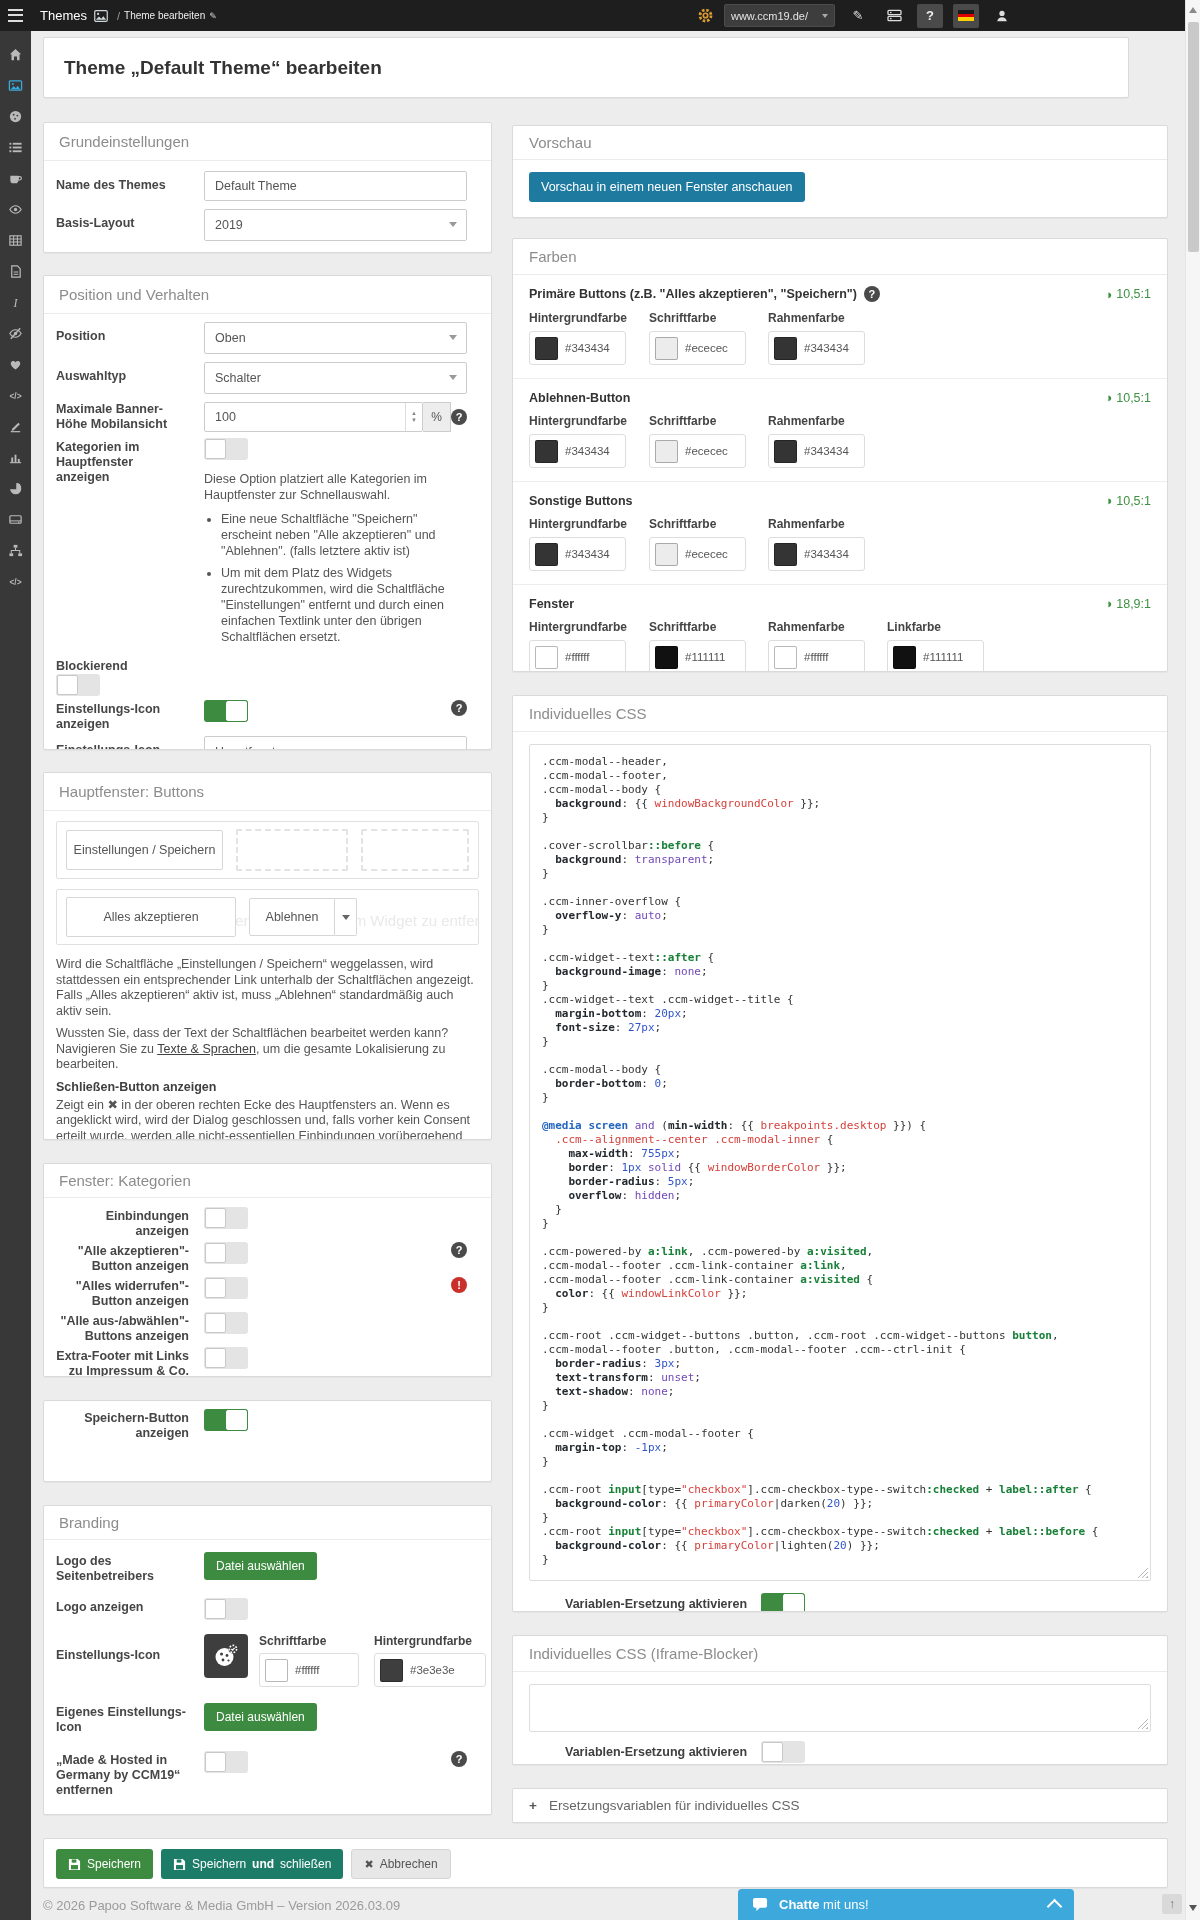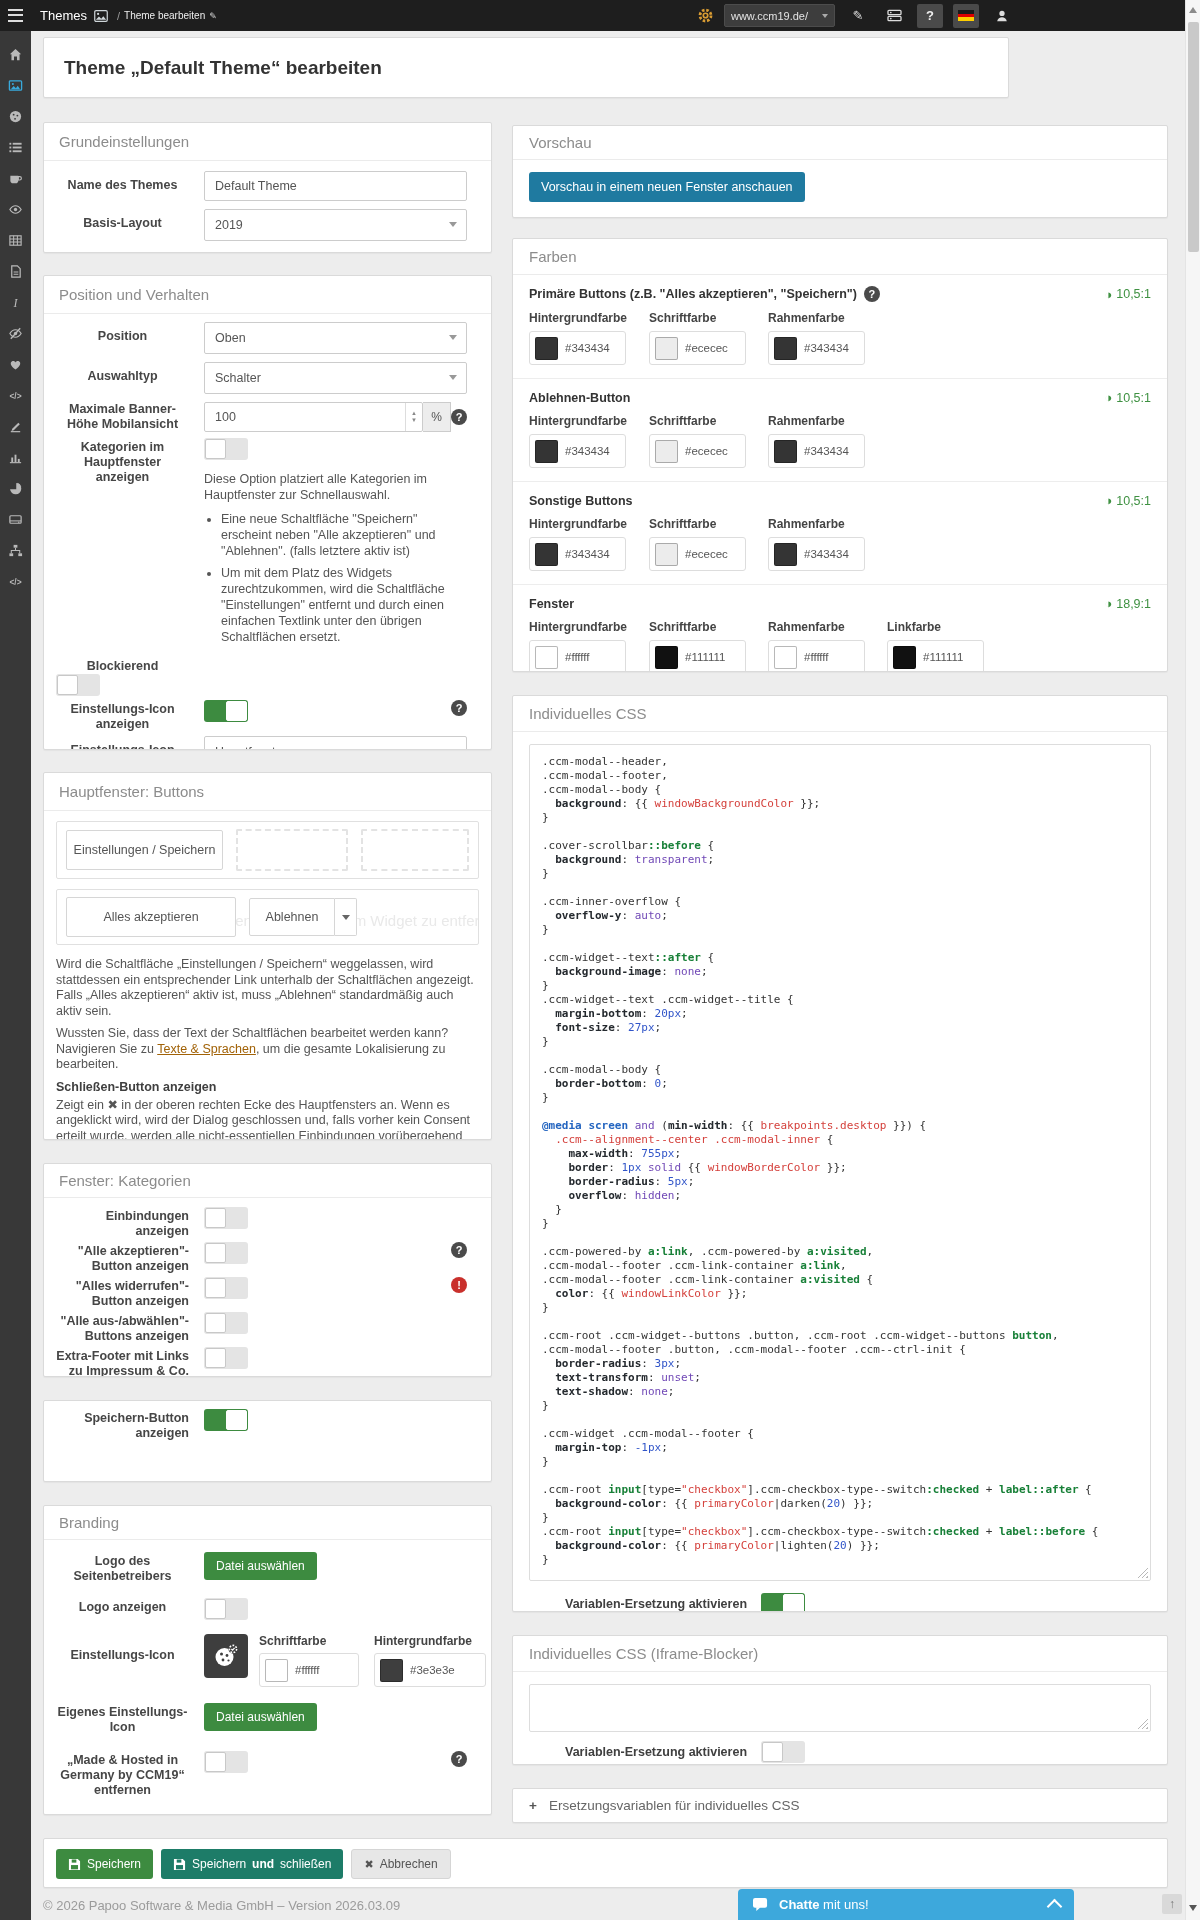--- a/index.html
+++ b/index.html
@@ -28,21 +28,21 @@
   .sbi{width:31px;height:31px;display:flex;align-items:center;justify-content:center;color:#b9b9b9;cursor:pointer;}
   .sbi svg{width:15px;height:15px;fill:currentColor;}
   .sbi.act{color:#38a9db;}
   
   .card{background:#fff;border:1px solid #dadada;border-radius:2px;box-shadow:0 1px 1px rgba(0,0,0,.04);overflow:hidden;}
   .chead{padding:10px 15px;border-bottom:1px solid #ebebeb;color:#8c8c8c;font-size:15px;}
   .cbody{padding:10px 12px;}
   h1.pt{margin:0;font-size:19px;color:#333;font-weight:bold;}
   
   .prow{display:flex;margin-bottom:8px;}
-  .plab{width:148px;text-align:center;padding:7px 15px 0 0;font-weight:bold;color:#464646;font-size:12.5px;line-height:15px;flex:none;box-sizing:border-box;}
+  .plab{width:148px;text-align:left;padding:7px 15px 0 0;font-weight:bold;color:#464646;font-size:12.5px;line-height:15px;flex:none;box-sizing:border-box;}
   .plab.t{padding-top:2px;}
   .pctl{flex:1;margin-right:12px;position:relative;min-width:0;}
   .inp{height:30px;border:1px solid #ccc;border-radius:2px;background:#fff;width:100%;box-sizing:border-box;padding:0 10px;font-size:12.5px;color:#555;font-family:"Liberation Sans",sans-serif;}
   .sel{height:30px;border:1px solid #ccc;border-radius:2px;background:#fff;display:flex;align-items:center;padding:0 24px 0 10px;font-size:12.5px;color:#555;position:relative;cursor:pointer;}
   .sel::after{content:"";position:absolute;right:9px;top:12px;border-left:4px solid transparent;border-right:4px solid transparent;border-top:5px solid #999;}
   .tgl{position:relative;width:44px;height:22px;background:#e4e4e4;border-radius:3px;display:inline-block;cursor:pointer;flex:none;}
   .tgl::after{content:"";position:absolute;left:1px;top:1px;width:21px;height:20px;background:#fff;border:1px solid #c8c8c8;border-radius:2px;box-sizing:border-box;}
   .tgl.on{background:#3d8b40;}
   .tgl.on::after{left:auto;right:1px;border-color:#fff;}
   .qi{display:inline-flex;width:16px;height:16px;border-radius:50%;background:#4a4a4a;color:#fff;font-size:11px;font-weight:bold;align-items:center;justify-content:center;flex:none;cursor:pointer;}
@@ -65,21 +65,21 @@
   
   .pvbox{border:1px solid #e0e0e0;border-radius:2px;padding:7px 9px;display:flex;align-items:center;gap:13px;position:relative;overflow:hidden;margin-bottom:10px;background:#fff;}
   .pvbtn{border:1px solid #d6d6d6;background:#fff;border-radius:2px;height:38px;display:flex;align-items:center;justify-content:center;font-size:12.5px;color:#555;z-index:1;position:relative;}
   .dashed{border:2px dashed #e3e3e3;border-radius:2px;height:38px;width:108px;flex:none;z-index:1;background:transparent;}
   .ghost{position:absolute;left:14px;top:22px;font-size:15px;color:#e9e9e9;white-space:nowrap;z-index:0;}
   .split{display:flex;z-index:1;position:relative;}
   .split .m{border:1px solid #d6d6d6;background:#fff;border-radius:2px 0 0 2px;height:38px;display:flex;align-items:center;justify-content:center;font-size:12.5px;color:#555;width:86px;box-sizing:border-box;}
   .split .c{border:1px solid #d6d6d6;border-left:none;background:#fff;border-radius:0 2px 2px 0;width:22px;display:flex;align-items:center;justify-content:center;box-sizing:border-box;}
   .split .c i{border-left:4px solid transparent;border-right:4px solid transparent;border-top:5px solid #666;}
   .para{font-size:12.5px;color:#555;line-height:15.5px;margin:0 0 7px 0;}
-  .para a{color:#a16207;text-decoration:underline;cursor:pointer;}
+  .para a{color:#404040;text-decoration:underline;cursor:pointer;}
   .bsub{font-size:12.5px;color:#3f3f3f;font-weight:bold;margin:2px 0 4px 0;}
   
   .krow{display:flex;margin-bottom:3px;}
   .klab{width:148px;text-align:right;padding:2px 15px 0 0;font-weight:bold;color:#464646;font-size:12.5px;line-height:15px;flex:none;box-sizing:border-box;}
   .kctl{flex:1;margin-right:12px;display:flex;align-items:flex-start;}
   .kctl .qi{margin-left:auto;}
   
   .fgrp{padding:11px 16px 13px 16px;border-bottom:1px solid #ededed;}
   .fgrp:last-child{border-bottom:none;}
   .fghead{display:flex;align-items:center;gap:7px;margin-bottom:9px;}
@@ -287,21 +287,21 @@
         <path d="M8 5v3M3.5 11V8h9v3" fill="none" stroke="currentColor" stroke-width="1.1"></path>
       </svg>
     </div>
     <div class="sbi">
       <svg viewBox="0 0 16 16">
         <text x="8" y="11.5" text-anchor="middle" font-size="9" font-weight="bold" fill="currentColor">&lt;/&gt;</text>
       </svg>
     </div>
   </div>
 
-<div class="card abs" style="left:43px;top:37px;width:966px;height:61px;">
+<div class="card abs" style="left:43px;top:37px;width:1086px;height:61px;">
   <div style="padding:19px 20px;">
       <h1 class="pt">Theme „Default Theme“ bearbeiten</h1>
     </div>
 </div>
 
 <div class="card abs" style="left:43px;top:122px;width:449px;height:131px;">
   <div class="chead">Grundeinstellungen</div>
   <div class="cbody">
     <div class="prow">
       <div class="plab">Name des Themes</div>

